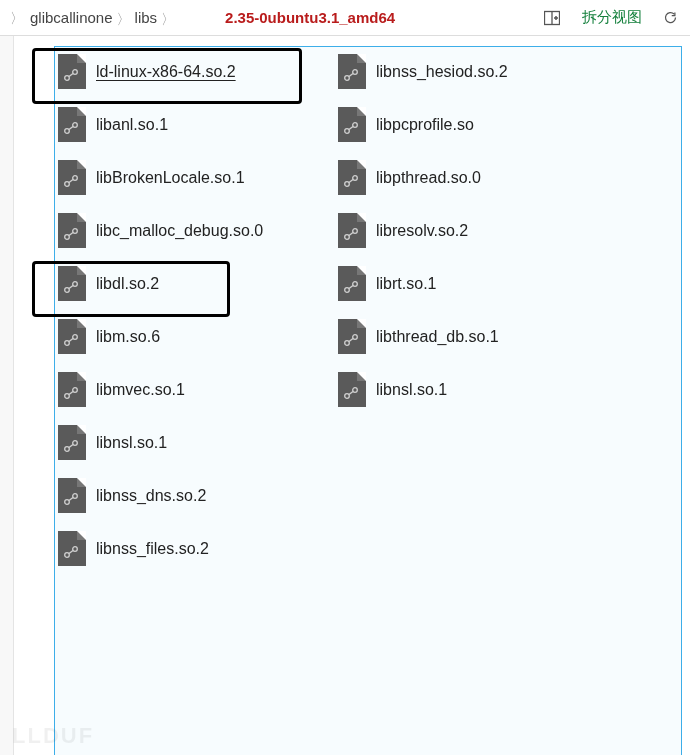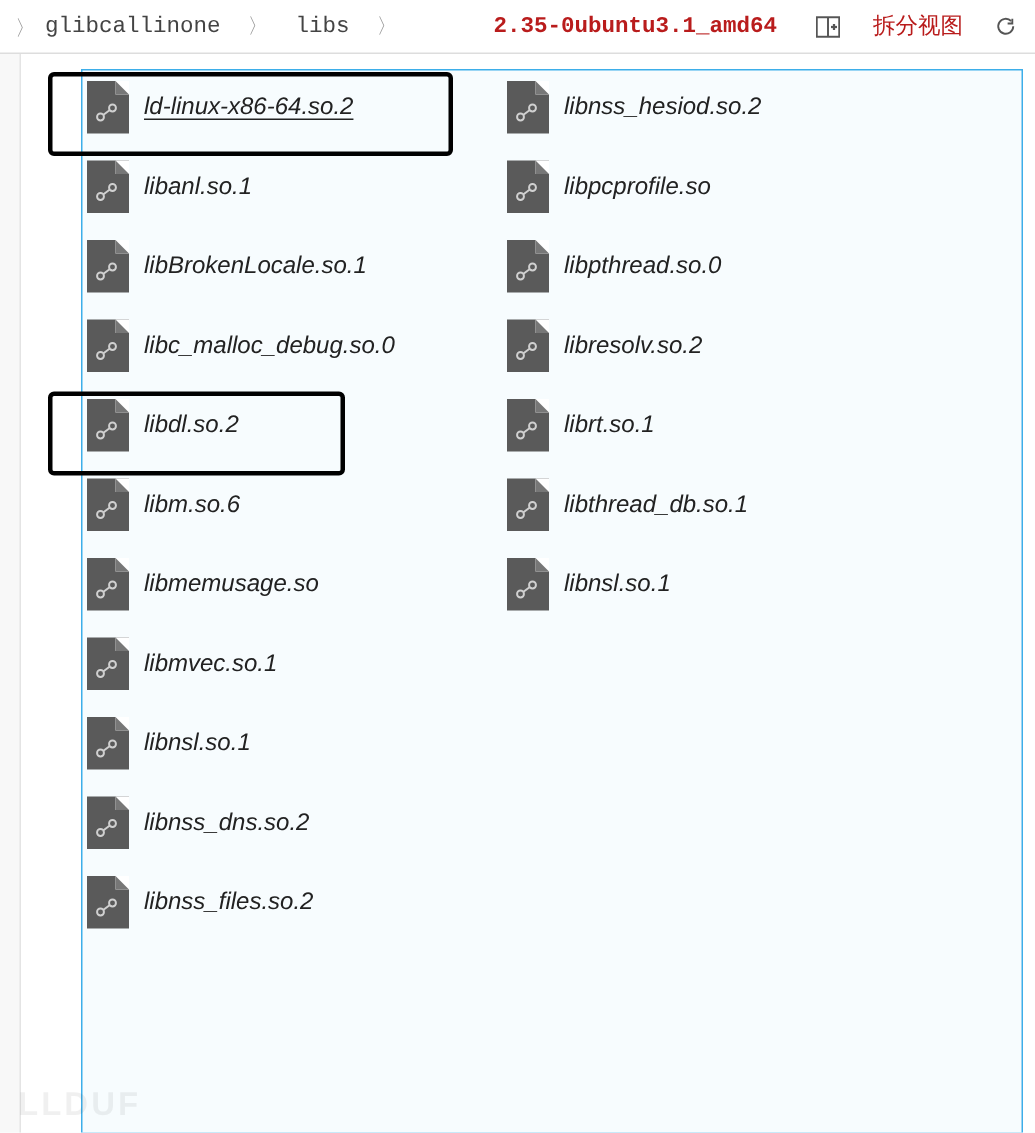--- a/index.html
+++ b/index.html
@@ -15,42 +15,41 @@
       height: 36px;
       display: flex;
       align-items: center;
       padding: 0 6px 0 10px;
       border-bottom: 1px solid #ddd;
       gap: 6px;
     }
     .breadcrumb {
       display: flex;
       align-items: flex-end;
-      gap: 18px;
+      gap: 4px;
       flex: 1;
       font-size: 15px;
       color: #444;
       min-width: 0;
-      font-family: Liberation Mono, monospace;
     }
     .crumb { white-space: nowrap; }
     .crumb.current { font-weight: 600; color: #b91c1c; margin-left: 46px; }
     .chev {
       color: #999;
       font-size: 14px;
       line-height: 1;
       user-select: none;
     }
     .split-btn {
       display: flex;
       align-items: center;
       gap: 22px;
       padding: 4px 8px;
       font-size: 15px;
-      color: #b91c1c;
+      color: #15803d;
       white-space: nowrap;
     }
     .split-icon {
       width: 16px; height: 16px;
       display: inline-flex; align-items: center; justify-content: center;
     }
     .refresh-btn {
       width: 28px; height: 28px;
       display: flex; align-items: center; justify-content: center;
       color: #555;
@@ -75,21 +74,20 @@
       left: 40px; top: 10px;
       width: 628px; height: 710px;
       border: 1px solid #3daee9;
       background: rgba(61,174,233,0.04);
       pointer-events: none;
     }
     .items {
       position: relative;
       padding: 18px 0 12px 44px;
       height: 100%;
-      font-style: italic;
     }
     .col {
       float: left;
       width: 280px;
     }
     .col2 { width: 300px; }
     .item {
       display: flex;
       align-items: center;
       gap: 10px;
@@ -246,30 +244,20 @@
           <span class="fname">libm.so.6</span>
         </div>
       <div class="item">
           <span class="file-icon">
             <span class="glyph"><svg viewBox="0 0 20 16">
                 <circle cx="5" cy="11" r="2.3" fill="none" stroke="#d0d0d0" stroke-width="1.3"></circle>
                 <circle cx="13" cy="5" r="2.3" fill="none" stroke="#d0d0d0" stroke-width="1.3"></circle>
                 <line x1="7" y1="9.5" x2="11" y2="6.5" stroke="#d0d0d0" stroke-width="1.3"></line>
               </svg></span>
           </span>
-          <span class="fname">libmemusage.so</span>
-        </div>
-      <div class="item">
-          <span class="file-icon">
-            <span class="glyph"><svg viewBox="0 0 20 16">
-                <circle cx="5" cy="11" r="2.3" fill="none" stroke="#d0d0d0" stroke-width="1.3"></circle>
-                <circle cx="13" cy="5" r="2.3" fill="none" stroke="#d0d0d0" stroke-width="1.3"></circle>
-                <line x1="7" y1="9.5" x2="11" y2="6.5" stroke="#d0d0d0" stroke-width="1.3"></line>
-              </svg></span>
-          </span>
           <span class="fname">libmvec.so.1</span>
         </div>
       <div class="item">
           <span class="file-icon">
             <span class="glyph"><svg viewBox="0 0 20 16">
                 <circle cx="5" cy="11" r="2.3" fill="none" stroke="#d0d0d0" stroke-width="1.3"></circle>
                 <circle cx="13" cy="5" r="2.3" fill="none" stroke="#d0d0d0" stroke-width="1.3"></circle>
                 <line x1="7" y1="9.5" x2="11" y2="6.5" stroke="#d0d0d0" stroke-width="1.3"></line>
               </svg></span>
           </span>

